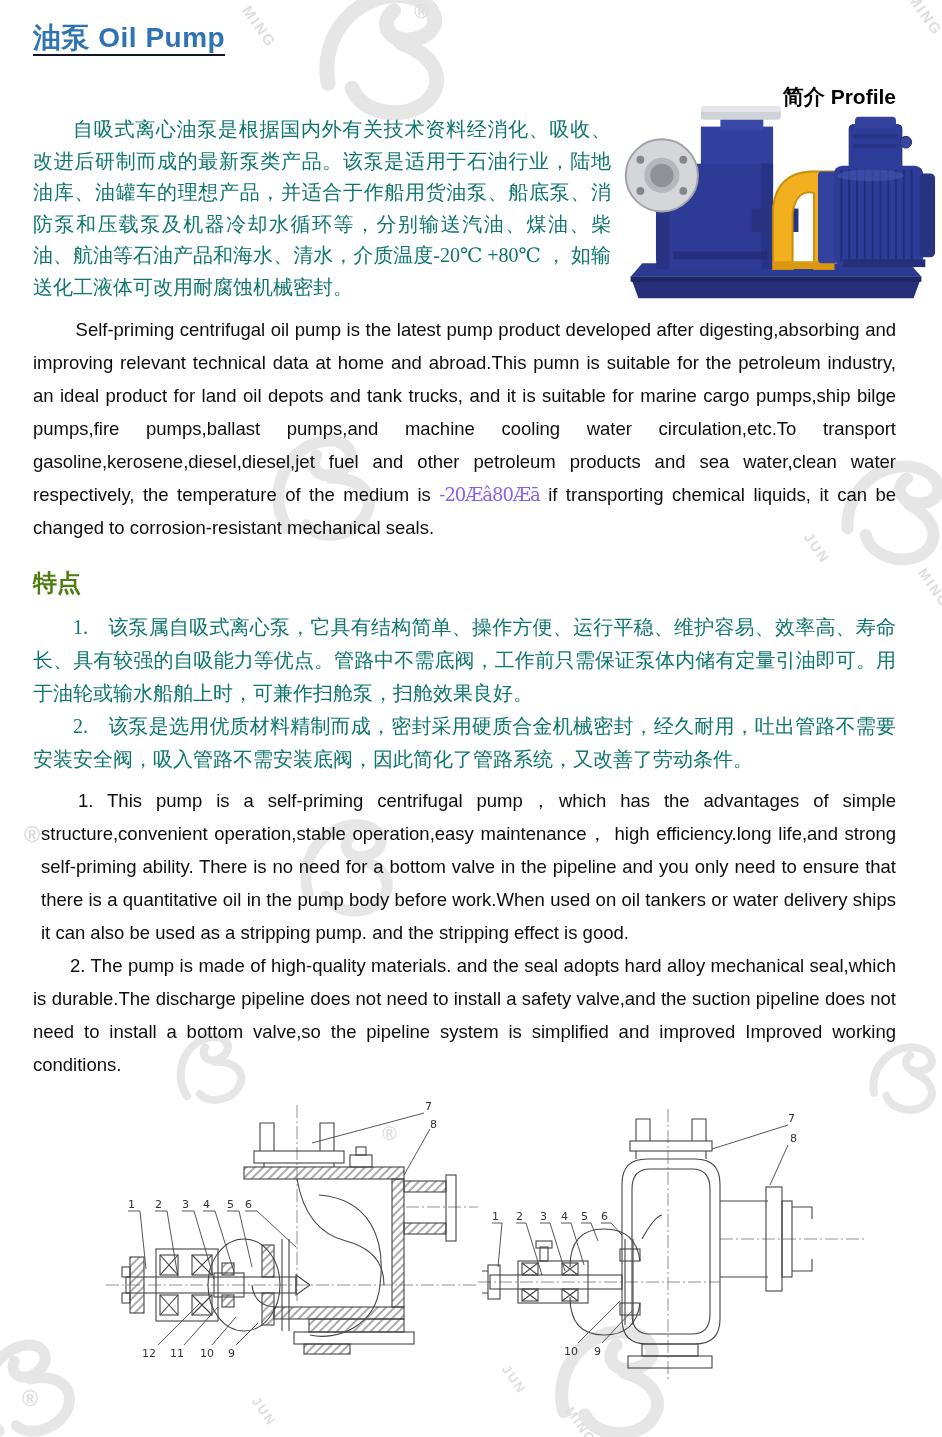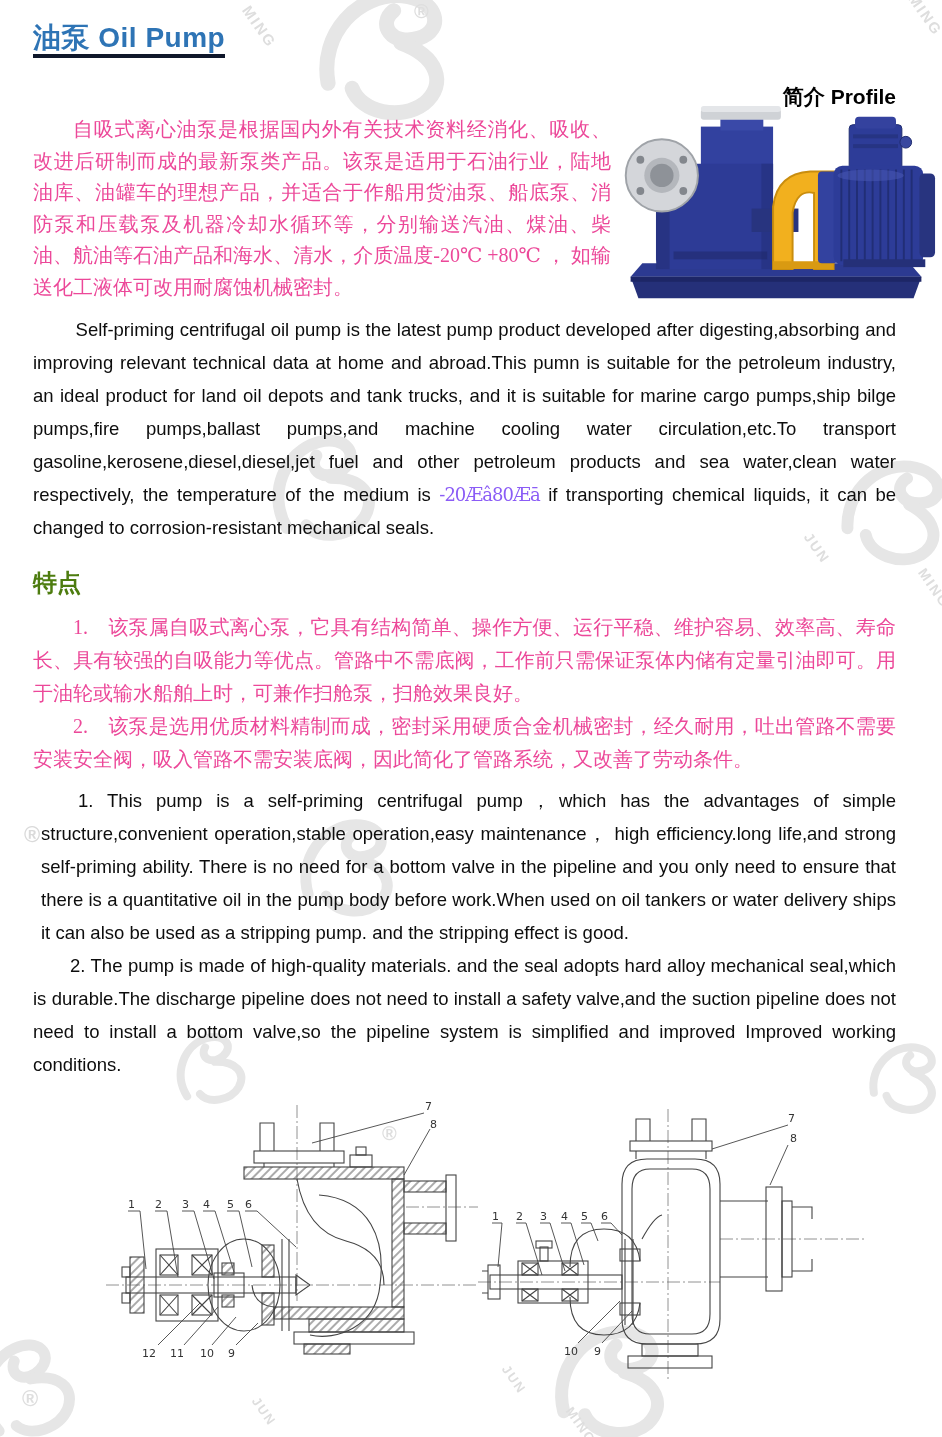--- a/index.html
+++ b/index.html
@@ -10,28 +10,28 @@
     overflow:hidden;
     font-family:"Liberation Sans", sans-serif;
     color:#111;
   }
   .content{position:relative;z-index:2;padding:20px 46px 0 33px;}
   
   .doc-title{
     margin:0;font-size:28px;font-weight:bold;color:#2E74B5;
     line-height:36px;letter-spacing:.5px;
   }
-  .doc-title .u{border-bottom:4px solid #0f172a;padding-bottom:1px;}
+  .doc-title .u{border-bottom:2px solid #0f172a;padding-bottom:1px;}
   .h-profile{margin:28px 0 0 0;font-size:21px;font-weight:bold;color:#000;line-height:26px;text-align:right;}
   .h-features{margin:24px 0 13px 0;font-size:24px;font-weight:bold;color:#4d7c0f;line-height:30px;}
   .h-characteristic{margin:14px 0 0 0;font-size:17px;font-weight:bold;color:#000;line-height:22px;}
   
   .zh{
     font-family:"Liberation Serif","DejaVu Serif",serif;
-    font-size:20px;line-height:31.5px;text-align:justify;color:#ec4899;
+    font-size:20px;line-height:31.5px;text-align:justify;color:#0f766e;
     margin:4px 0 0 0;text-indent:2em;
   }
   .zh-item{line-height:33px;margin:0;}
   .zh-profile{width:578px;}
   .en{
     font-size:18.5px;line-height:33px;text-align:justify;color:#0d0d0d;
     margin:10px 0 0 0;text-indent:2.3em;
   }
   .en-item{margin:8px 0 0 8px;text-indent:2em;}
   .en-item2{margin:0;}

